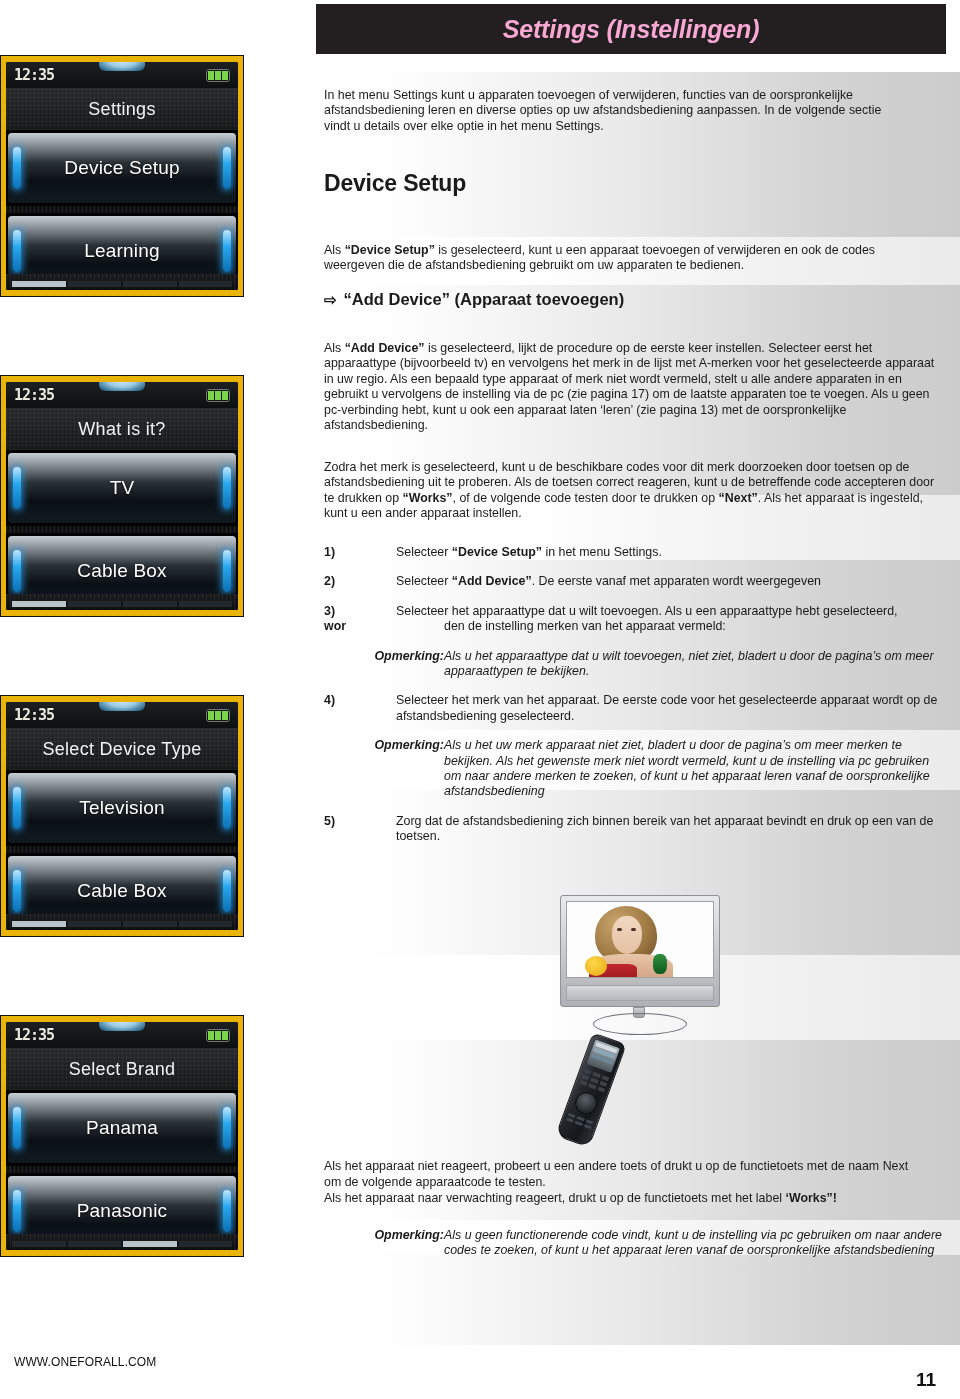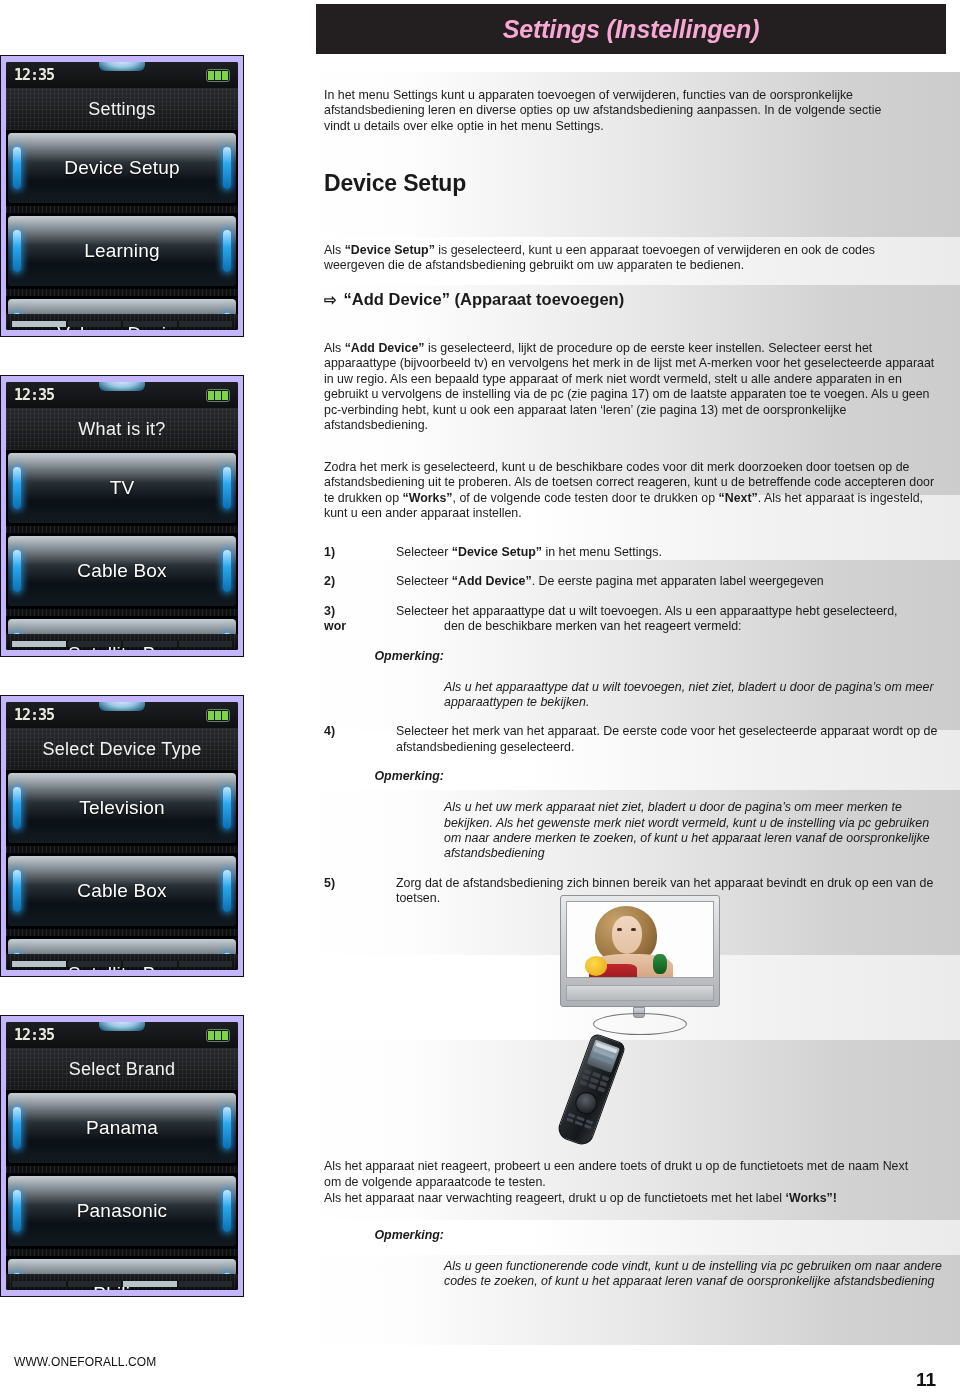--- a/index.html
+++ b/index.html
@@ -70,22 +70,22 @@
     position: absolute;
     left: 0;
     top: 55px;
     width: 250px;
     z-index: 4;
   }
   .device-shot {
     position: absolute;
     left: 0;
     width: 244px;
-    height: 282px;
-    background: #c4b5fd;
+    height: 242px;
+    background: #eab308;
     border: 1px solid #111;
     box-sizing: border-box;
     overflow: hidden;
   }
   .device-shot.s1 { top: 0px; }
   .device-shot.s2 { top: 320px; }
   .device-shot.s3 { top: 640px; }
   .device-shot.s4 { top: 960px; }
 
   .dev-inner {
@@ -263,21 +263,21 @@
     font-style: italic;
     width: 120px;
     flex: 0 0 120px;
     text-align: right;
   }
   .step-body {
     flex: 1;
     font-size: 12.4px;
     line-height: 15.4px;
   }
-  .step-body.italic { font-style: italic; margin-top: 31px; }
+  .step-body.italic { font-style: italic; }
   .step3-indent { display:block; padding-left: 48px; }
 
   .notice { position: absolute; top: 1158px; width: 600px; }
   .notice .para { line-height: 16px; }
   .note-final { position: absolute; top: 1228px; width: 625px; }
 
   b, strong { font-weight: bold; }
 
   
   .tv-area {
@@ -611,26 +611,26 @@
 
   <div class="steps">
 
     <div class="step">
       <div class="step-num">1)</div>
       <div class="step-body"><span>Selecteer </span><b>“Device Setup”</b><span> in het menu Settings.</span></div>
     </div>
 
     <div class="step">
       <div class="step-num">2)</div>
-      <div class="step-body"><span>Selecteer </span><b>“Add Device”</b><span>. De eerste pagina met apparaten label weergegeven</span></div>
+      <div class="step-body"><span>Selecteer </span><b>“Add Device”</b><span>. De eerste vanaf met apparaten wordt weergegeven</span></div>
     </div>
 
     <div class="step">
       <div class="step-num"><span>3)</span><br><span>wor</span></div>
-      <div class="step-body"><span>Selecteer het apparaattype dat u wilt toevoegen. Als u een apparaattype hebt geselecteerd, </span><span class="step3-indent">den de beschikbare merken van het reageert vermeld:</span></div>
+      <div class="step-body"><span>Selecteer het apparaattype dat u wilt toevoegen. Als u een apparaattype hebt geselecteerd, </span><span class="step3-indent">den de instelling merken van het apparaat vermeld:</span></div>
     </div>
 
     <div class="step">
       <div class="step-num note">Opmerking:</div>
       <div class="step-body italic">Als u het apparaattype dat u wilt toevoegen, niet ziet, bladert u door de pagina’s om meer apparaattypen te bekijken.</div>
     </div>
 
     <div class="step" style="margin-top:12px;">
       <div class="step-num">4)</div>
       <div class="step-body">Selecteer het merk van het apparaat. De eerste code voor het geselecteerde apparaat wordt op de afstandsbediening geselecteerd.</div>

